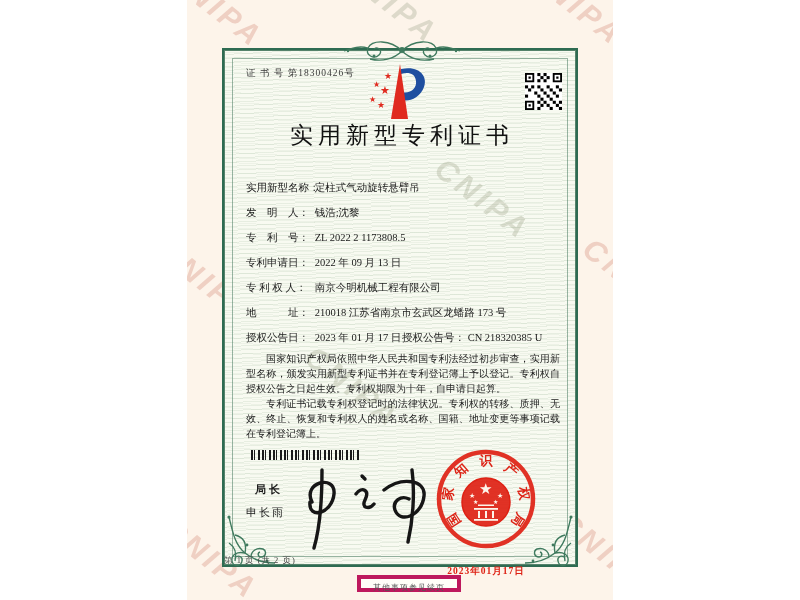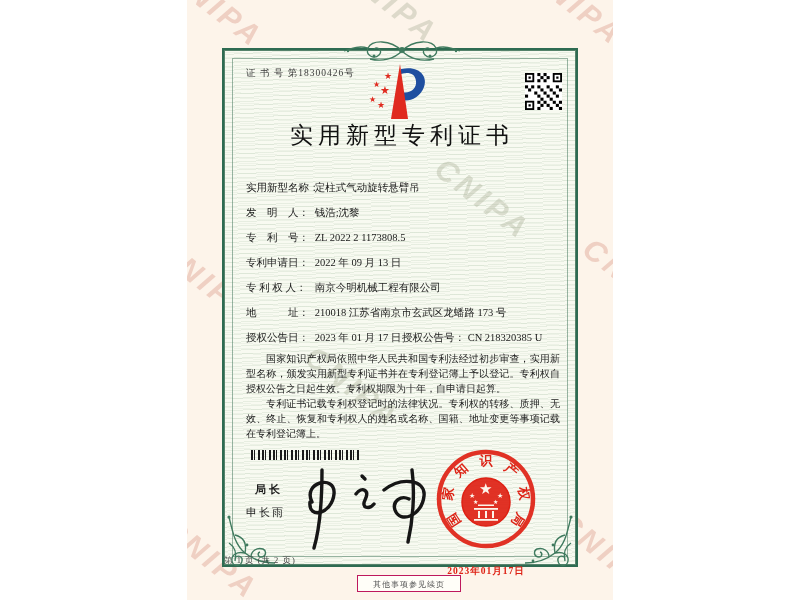--- a/index.html
+++ b/index.html
@@ -56,21 +56,21 @@
              font-weight:700;color:#de2114;letter-spacing:1px;margin-top:39px;}
   .page-info{left:0;top:505px;width:356px;text-align:left;font-size:8.5px;color:#444;
              letter-spacing:1px;}
   
   .garland{left:116px;top:-15px;width:124px;height:32px;}
   .corner-bl{left:-3px;top:auto;bottom:-4px;width:58px;height:58px;}
   .corner-br{right:-3px;left:auto;top:auto;bottom:-4px;width:58px;height:58px;transform:scaleX(-1);}
   
   .footer-note{position:absolute;left:170px;top:575px;width:104px;height:17px;
                line-height:17px;text-align:center;background:#fffef8;
-               border:1px solid #be185d;box-sizing:border-box;
+               border:4px solid #be185d;box-sizing:border-box;
                font-size:8px;letter-spacing:1px;color:#555;}
 </style>
 </head>
 <body>
 
 <div class="canvas">
   <div class="photo">
 
     <div class="wm pink" style="left:-27px;top:-10px">CNIPA</div>
     <div class="wm gray" style="left:148px;top:-14px">CNIPA</div>

